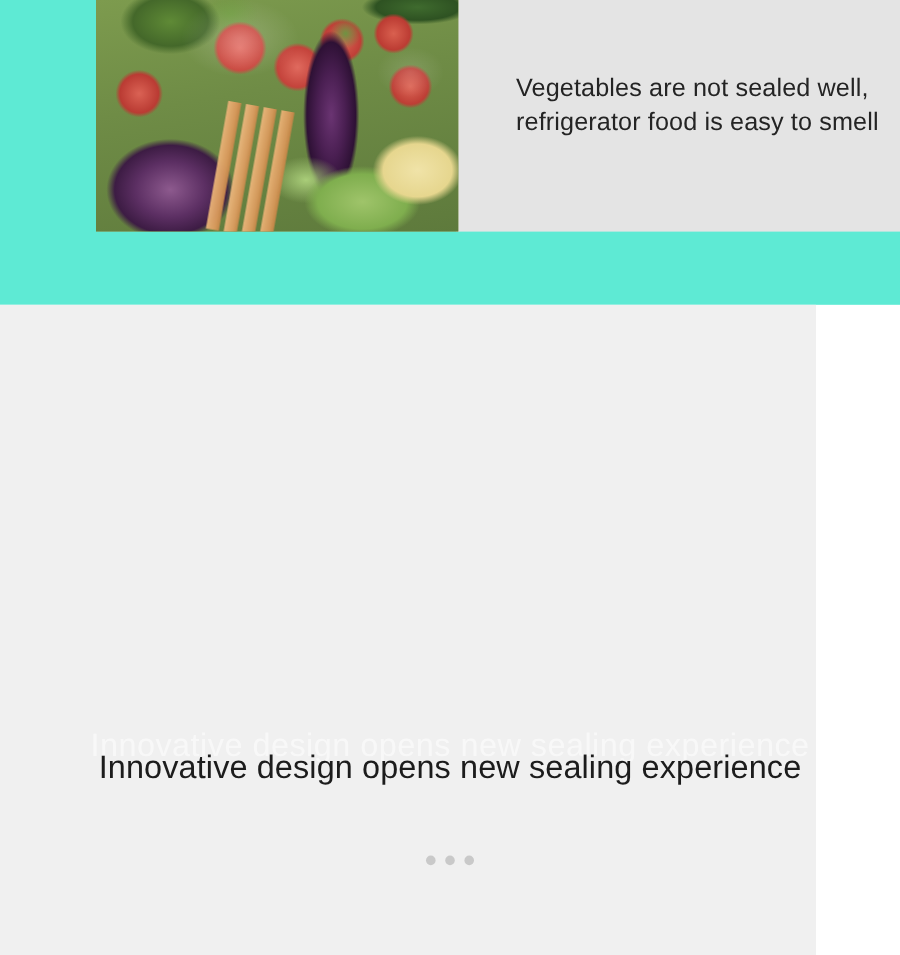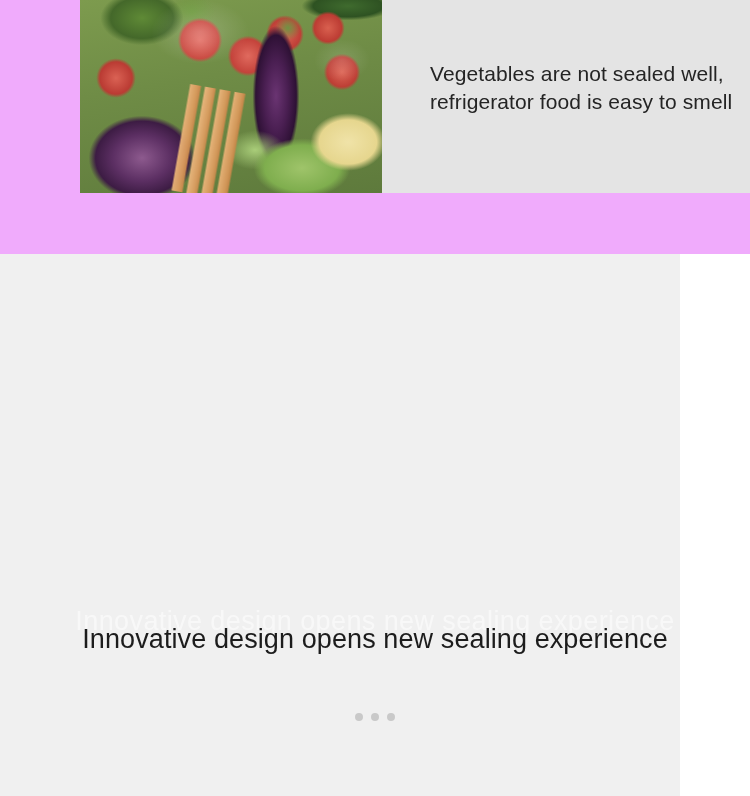--- a/index.html
+++ b/index.html
@@ -15,21 +15,21 @@
     font-family: "Liberation Sans", sans-serif;
     -webkit-font-smoothing: antialiased;
   }
 
   
   .banner {
     position: absolute;
     left: 0; top: 0;
     width: 750px;
     height: 254px;
-    background: #f0abfc;
+    background: #5eead4;
   }
   .banner-panel {
     position: absolute;
     left: 380px;
     top: 0px;
     width: 370px;
     height: 193px;
     background: #e4e4e4;
   }
   .banner-photo {

